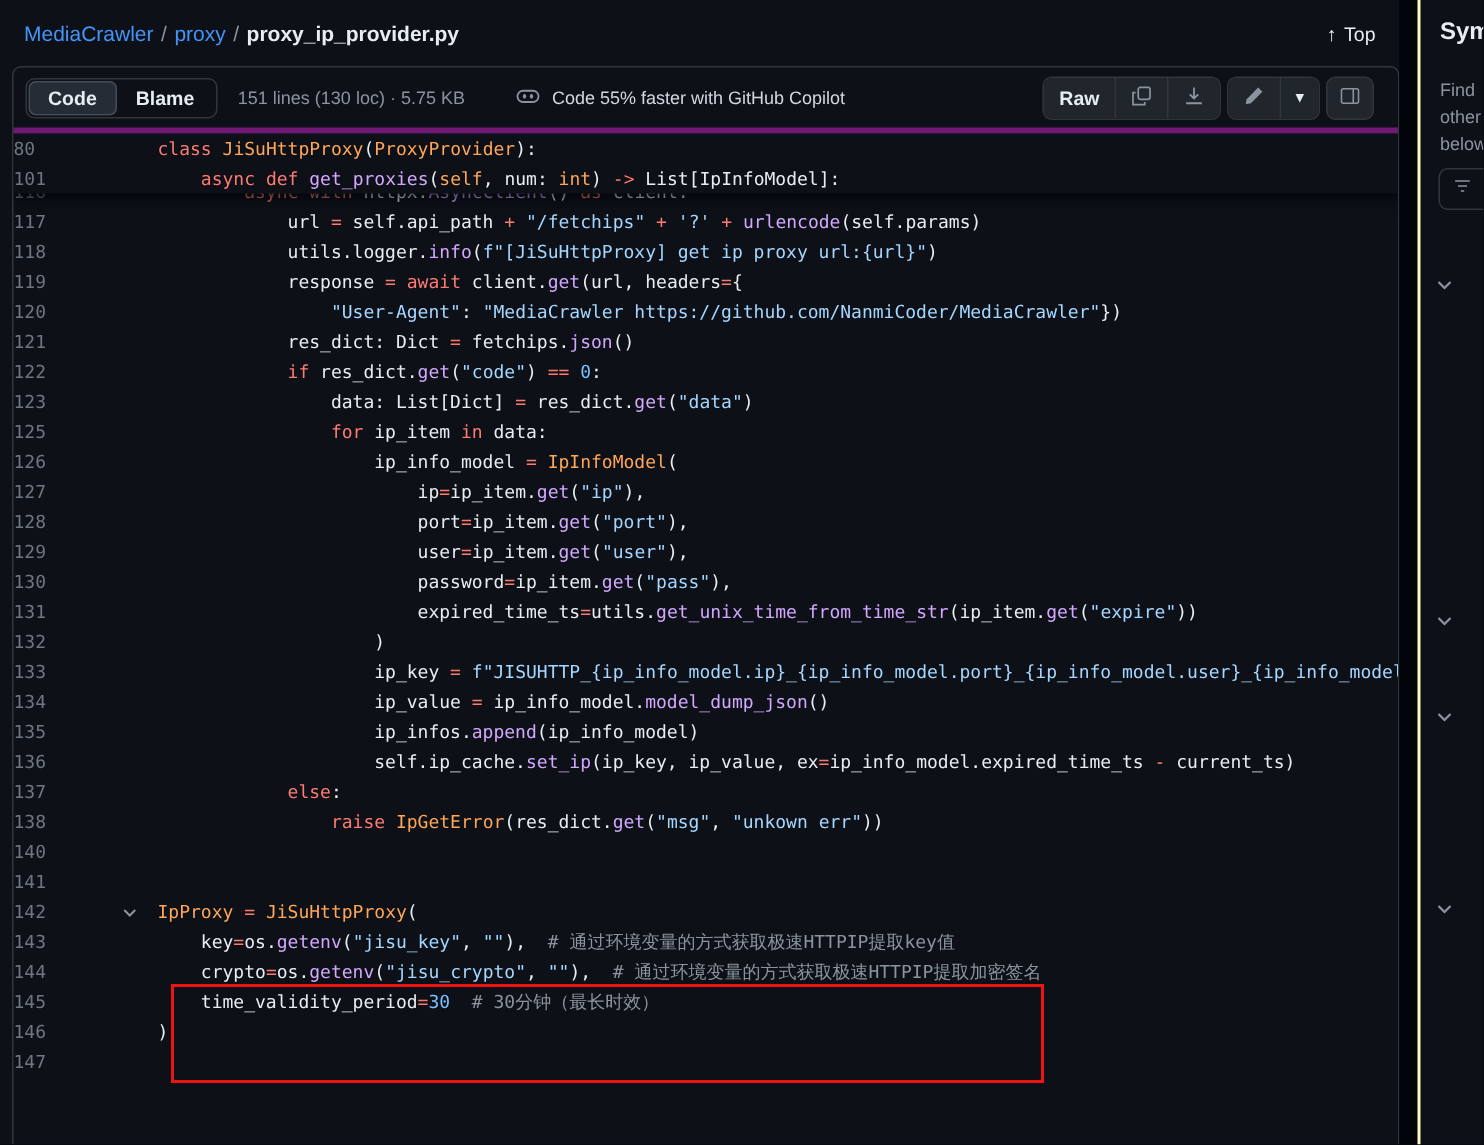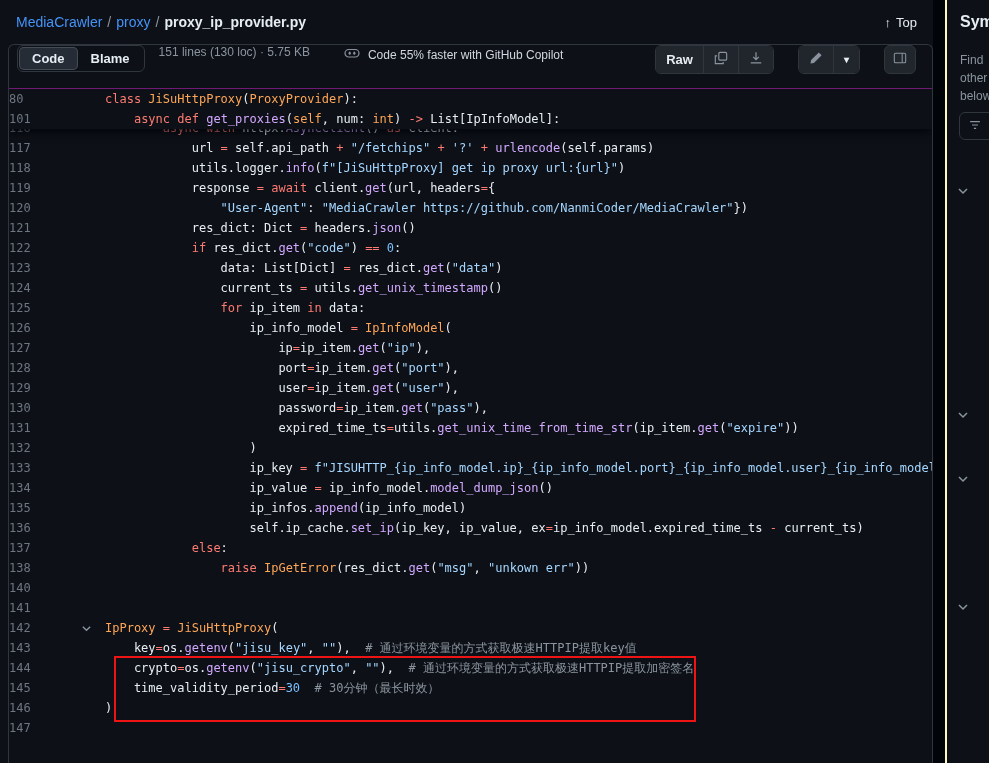--- a/index.html
+++ b/index.html
@@ -8,27 +8,27 @@
   .left-col{width:933px;flex:none;background:#0d1117;display:flex;flex-direction:column}
   
   .file-header{height:44px;flex:none;display:flex;align-items:center;padding:0 16px}
   .breadcrumb{font-size:14px;display:flex;align-items:flex-end}
   .breadcrumb a{color:var(--accent-link,#4493f8);text-decoration:none}
   .breadcrumb .sep{color:#8b949e;margin:0 5px}
   .breadcrumb .file{color:#e6edf3;font-weight:700}
   .top-btn{margin-left:auto;display:flex;align-items:center;gap:5px;font-size:13px;color:#e6edf3;background:none;border:none;cursor:pointer;font-family:inherit}
   
   .code-panel{margin-left:8px;border:1px solid #30363d;border-bottom:none;border-radius:6px 6px 0 0;flex:1;min-height:0;display:flex;flex-direction:column;background:#0d1117}
-  .toolbar{height:44px;flex:none;display:flex;align-items:flex-start;padding:0 8px;border-bottom:1px solid #701a75;gap:8px}
+  .toolbar{height:44px;flex:none;display:flex;align-items:center;padding:0 8px;border-bottom:4px solid #701a75;gap:8px}
   .seg{display:flex;border:1px solid #30363d;border-radius:6px;padding:1px}
   .seg .tab{padding:4px 13px;font-size:13px;font-weight:600;color:#e6edf3;background:transparent;border:none;border-radius:5px;cursor:pointer;font-family:inherit}
   .seg .tab.active{background:#262c36;box-shadow:inset 0 0 0 1px #444c56}
   .meta{color:#8b949e;font-size:12px;margin-left:6px;white-space:nowrap}
   .copilot{display:flex;align-items:center;gap:8px;margin-left:26px;font-size:12px;color:#d0d7de;cursor:pointer}
-  .toolbar-right{margin-left:auto;display:flex;align-items:center;gap:24px}
+  .toolbar-right{margin-left:auto;display:flex;align-items:center;gap:4px}
   .btn-group{display:flex;border:1px solid #30363d;border-radius:6px;overflow:hidden}
   .btn-group>button{background:#21262d;border:none;color:#e6edf3;font-size:13px;font-weight:600;padding:5px 10px;display:flex;align-items:center;cursor:pointer;font-family:inherit}
   .btn-group>button+button{border-left:1px solid #30363d}
   .icon-btn{background:#21262d;border:1px solid #30363d;border-radius:6px;padding:5px 8px;color:#e6edf3;display:flex;align-items:center;cursor:pointer;margin-right:8px}
   .caret{font-size:10px;color:#e6edf3}
   
   .code-area{position:relative;flex:1;min-height:0;overflow:hidden;font-family:"DejaVu Sans Mono",monospace;font-size:12px}
   .sticky{position:relative;z-index:2;background:#0d1117;box-shadow:0 4px 8px rgba(1,4,9,.75)}
   .lines{position:relative;z-index:1;margin-top:-11px}
   .code-line{display:flex;height:20px;line-height:20px;white-space:pre;overflow:hidden}
@@ -134,24 +134,23 @@
       <div class="sticky">
           <div class="code-line"><span class="ln">80</span><span class="fold"></span><span class="src"><span class="tok-k">class </span><span class="tok-cl">JiSuHttpProxy</span><span class="tok-p">(</span><span class="tok-cl">ProxyProvider</span><span class="tok-p">):</span></span></div>
           <div class="code-line"><span class="ln">101</span><span class="fold"></span><span class="src"><span class="tok-p">    </span><span class="tok-k">async</span><span class="tok-p"> </span><span class="tok-k">def</span><span class="tok-p"> </span><span class="tok-fn">get_proxies</span><span class="tok-p">(</span><span class="tok-cl">self</span><span class="tok-p">, num: </span><span class="tok-cl">int</span><span class="tok-p">) </span><span class="tok-k">-&gt;</span><span class="tok-p"> List[IpInfoModel]:</span></span></div>
         </div>
       <div class="lines">
           <div class="code-line"><span class="ln">116</span><span class="fold"></span><span class="src"><span class="tok-p">        </span><span class="tok-k">async</span><span class="tok-p"> </span><span class="tok-k">with</span><span class="tok-p"> httpx.</span><span class="tok-fn">AsyncClient</span><span class="tok-p">() </span><span class="tok-k">as</span><span class="tok-p"> client:</span></span></div>
           <div class="code-line"><span class="ln">117</span><span class="fold"></span><span class="src"><span class="tok-p">            url </span><span class="tok-k">=</span><span class="tok-p"> self.api_path </span><span class="tok-k">+</span><span class="tok-p"> </span><span class="tok-s">"/fetchips"</span><span class="tok-p"> </span><span class="tok-k">+</span><span class="tok-p"> </span><span class="tok-s">'?'</span><span class="tok-p"> </span><span class="tok-k">+</span><span class="tok-p"> </span><span class="tok-fn">urlencode</span><span class="tok-p">(self.params)</span></span></div>
           <div class="code-line"><span class="ln">118</span><span class="fold"></span><span class="src"><span class="tok-p">            utils.logger.</span><span class="tok-fn">info</span><span class="tok-p">(</span><span class="tok-s">f"[JiSuHttpProxy] get ip proxy url:{url}"</span><span class="tok-p">)</span></span></div>
           <div class="code-line"><span class="ln">119</span><span class="fold"></span><span class="src"><span class="tok-p">            response </span><span class="tok-k">=</span><span class="tok-p"> </span><span class="tok-k">await</span><span class="tok-p"> client.</span><span class="tok-fn">get</span><span class="tok-p">(url, headers</span><span class="tok-k">=</span><span class="tok-p">{</span></span></div>
           <div class="code-line"><span class="ln">120</span><span class="fold"></span><span class="src"><span class="tok-p">                </span><span class="tok-s">"User-Agent"</span><span class="tok-p">: </span><span class="tok-s">"MediaCrawler https://github.com/NanmiCoder/MediaCrawler"</span><span class="tok-p">})</span></span></div>
-          <div class="code-line"><span class="ln">121</span><span class="fold"></span><span class="src"><span class="tok-p">            res_dict: Dict </span><span class="tok-k">=</span><span class="tok-p"> headers.</span><span class="tok-fn">json</span><span class="tok-p">()</span></span></div>
+          <div class="code-line"><span class="ln">121</span><span class="fold"></span><span class="src"><span class="tok-p">            res_dict: Dict </span><span class="tok-k">=</span><span class="tok-p"> fetchips.</span><span class="tok-fn">json</span><span class="tok-p">()</span></span></div>
           <div class="code-line"><span class="ln">122</span><span class="fold"></span><span class="src"><span class="tok-p">            </span><span class="tok-k">if</span><span class="tok-p"> res_dict.</span><span class="tok-fn">get</span><span class="tok-p">(</span><span class="tok-s">"code"</span><span class="tok-p">) </span><span class="tok-k">==</span><span class="tok-p"> </span><span class="tok-n">0</span><span class="tok-p">:</span></span></div>
           <div class="code-line"><span class="ln">123</span><span class="fold"></span><span class="src"><span class="tok-p">                data: List[Dict] </span><span class="tok-k">=</span><span class="tok-p"> res_dict.</span><span class="tok-fn">get</span><span class="tok-p">(</span><span class="tok-s">"data"</span><span class="tok-p">)</span></span></div>
-          <div class="code-line"><span class="ln">124</span><span class="fold"></span><span class="src"><span class="tok-p">                current_ts </span><span class="tok-k">=</span><span class="tok-p"> utils.</span><span class="tok-fn">get_unix_timestamp</span><span class="tok-p">()</span></span></div>
           <div class="code-line"><span class="ln">125</span><span class="fold"></span><span class="src"><span class="tok-p">                </span><span class="tok-k">for</span><span class="tok-p"> ip_item </span><span class="tok-k">in</span><span class="tok-p"> data:</span></span></div>
           <div class="code-line"><span class="ln">126</span><span class="fold"></span><span class="src"><span class="tok-p">                    ip_info_model </span><span class="tok-k">=</span><span class="tok-p"> </span><span class="tok-cl">IpInfoModel</span><span class="tok-p">(</span></span></div>
           <div class="code-line"><span class="ln">127</span><span class="fold"></span><span class="src"><span class="tok-p">                        ip</span><span class="tok-k">=</span><span class="tok-p">ip_item.</span><span class="tok-fn">get</span><span class="tok-p">(</span><span class="tok-s">"ip"</span><span class="tok-p">),</span></span></div>
           <div class="code-line"><span class="ln">128</span><span class="fold"></span><span class="src"><span class="tok-p">                        port</span><span class="tok-k">=</span><span class="tok-p">ip_item.</span><span class="tok-fn">get</span><span class="tok-p">(</span><span class="tok-s">"port"</span><span class="tok-p">),</span></span></div>
           <div class="code-line"><span class="ln">129</span><span class="fold"></span><span class="src"><span class="tok-p">                        user</span><span class="tok-k">=</span><span class="tok-p">ip_item.</span><span class="tok-fn">get</span><span class="tok-p">(</span><span class="tok-s">"user"</span><span class="tok-p">),</span></span></div>
           <div class="code-line"><span class="ln">130</span><span class="fold"></span><span class="src"><span class="tok-p">                        password</span><span class="tok-k">=</span><span class="tok-p">ip_item.</span><span class="tok-fn">get</span><span class="tok-p">(</span><span class="tok-s">"pass"</span><span class="tok-p">),</span></span></div>
           <div class="code-line"><span class="ln">131</span><span class="fold"></span><span class="src"><span class="tok-p">                        expired_time_ts</span><span class="tok-k">=</span><span class="tok-p">utils.</span><span class="tok-fn">get_unix_time_from_time_str</span><span class="tok-p">(ip_item.</span><span class="tok-fn">get</span><span class="tok-p">(</span><span class="tok-s">"expire"</span><span class="tok-p">))</span></span></div>
           <div class="code-line"><span class="ln">132</span><span class="fold"></span><span class="src"><span class="tok-p">                    )</span></span></div>
           <div class="code-line"><span class="ln">133</span><span class="fold"></span><span class="src"><span class="tok-p">                    ip_key </span><span class="tok-k">=</span><span class="tok-p"> </span><span class="tok-s">f"JISUHTTP_{ip_info_model.ip}_{ip_info_model.port}_{ip_info_model.user}_{ip_info_model</span></span></div>
           <div class="code-line"><span class="ln">134</span><span class="fold"></span><span class="src"><span class="tok-p">                    ip_value </span><span class="tok-k">=</span><span class="tok-p"> ip_info_model.</span><span class="tok-fn">model_dump_json</span><span class="tok-p">()</span></span></div>

